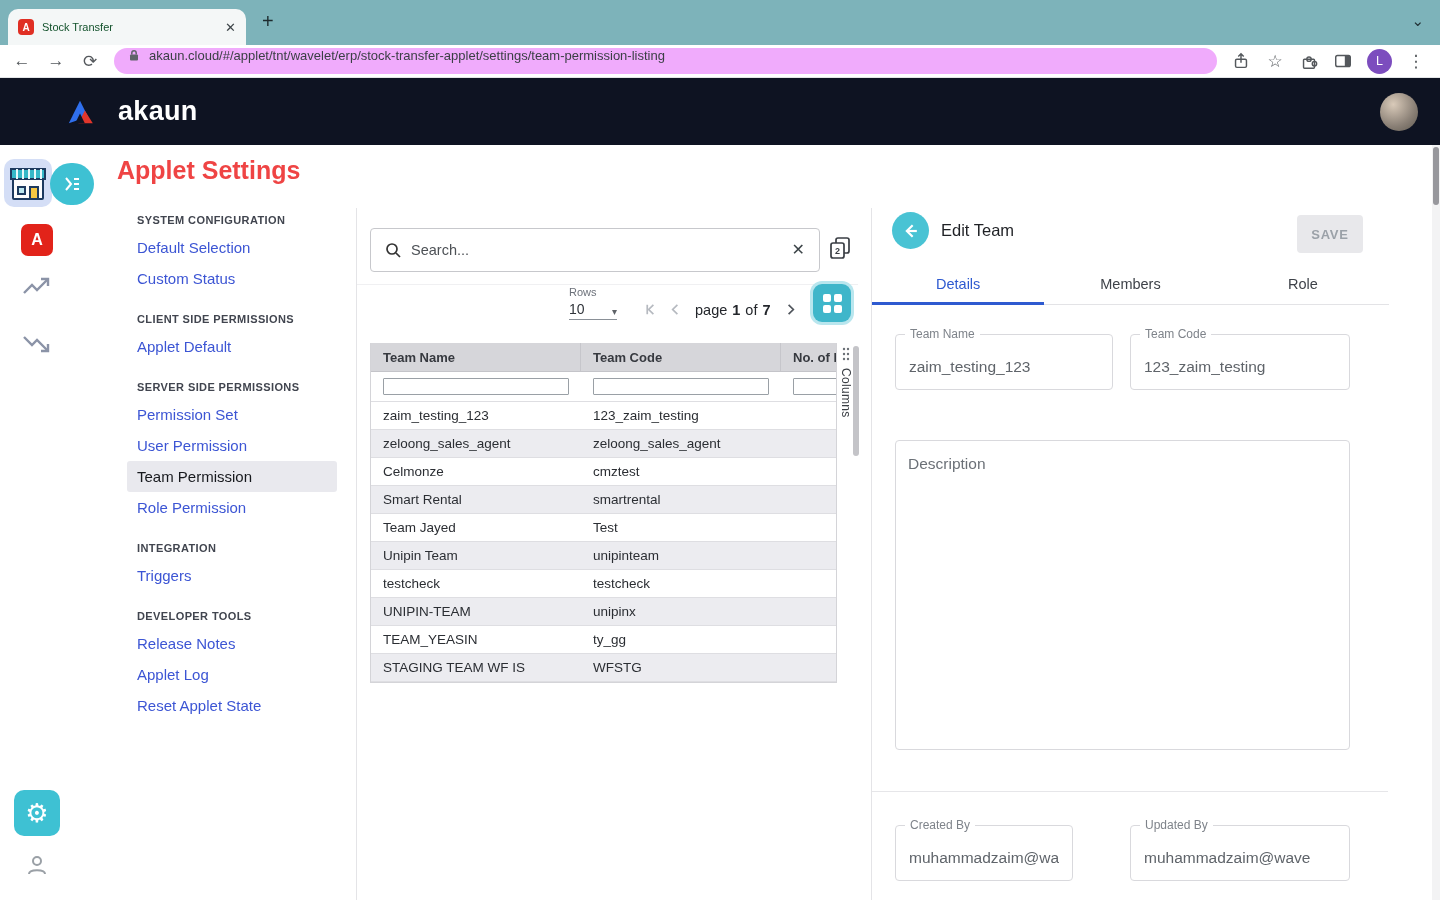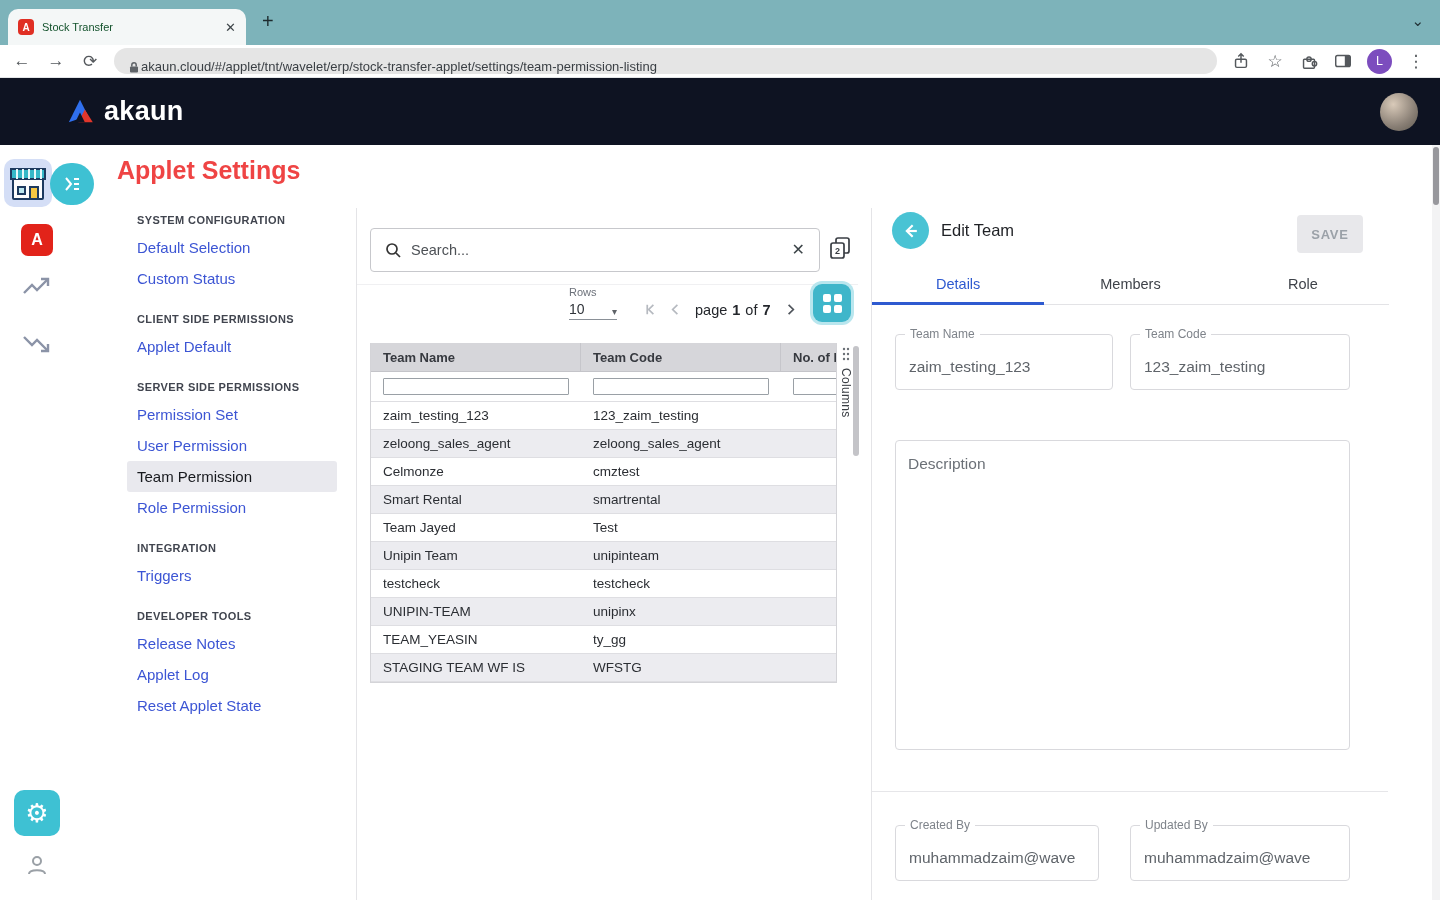--- a/index.html
+++ b/index.html
@@ -10,27 +10,27 @@
   #tabstrip{position:absolute;left:0;top:0;width:1440px;height:45px;background:#7db3ba}
   #tab{position:absolute;left:8px;top:9px;width:238px;height:36px;background:#f4f7f7;border-radius:10px 10px 0 0;display:flex;align-items:center;padding:0 10px;gap:8px}
   .favicon{width:16px;height:16px;border-radius:4px;background:#e02f24;color:#fff;font-size:10px;font-weight:bold;display:flex;align-items:center;justify-content:center;flex:none}
   #tab-title{font-size:11px;color:#14532d;flex:1;white-space:nowrap;overflow:hidden}
   .glyph-btn{color:#3c4448;font-size:13px;cursor:pointer;line-height:1}
   #new-tab{position:absolute;left:262px;top:11px;font-size:20px;color:#1d2b2e}
   #strip-chevron{position:absolute;right:16px;top:13px;font-size:15px;color:#1d2b2e}
 
   #toolbar{position:absolute;left:0;top:45px;width:1440px;height:33px;background:#fff;border-bottom:1px solid #e3e5e7;display:flex;align-items:center}
   .tb-ic{width:20px;display:flex;justify-content:center;align-items:center;color:#54585c;font-size:17px;flex:none}
-  #urlfield{flex:1;height:26px;margin:0 14px;background:#e5e5e5;border-radius:14px;display:flex;align-items:flex-end;gap:0;padding:0 13px;font-size:13px;color:#3a3f44;white-space:nowrap;overflow:hidden}
+  #urlfield{flex:1;height:26px;margin:0 14px;background:#f0abfc;border-radius:14px;display:flex;align-items:flex-start;gap:8px;padding:0 13px;font-size:13px;color:#3a3f44;white-space:nowrap;overflow:hidden}
   .tb-right{display:flex;align-items:center;gap:14px;margin-right:14px}
   #tb-avatar{width:25px;height:25px;border-radius:50%;background:#7c4dbe;color:#fff;font-size:12.5px;display:flex;align-items:center;justify-content:center}
 
   
   #appheader{position:absolute;left:0;top:78px;width:1440px;height:67px;background:#0e1322;display:flex;align-items:center}
-  #logo{display:flex;align-items:flex-start;gap:8px;margin-left:64px}
+  #logo{display:flex;align-items:flex-end;gap:22px;margin-left:64px}
   #logo-text{color:#fff;font-size:27px;font-weight:bold;letter-spacing:.3px}
   #hdr-avatar{margin-left:auto;margin-right:22px;width:38px;height:38px;border-radius:50%;background:radial-gradient(circle at 35% 30%,#d9cab9,#8a8076 60%,#5d584f)}
 
   
   #rail{position:absolute;left:0;top:145px;width:75px;height:755px;background:#fff}
   .shop-hl{position:absolute;left:4px;top:14px;width:48px;height:48px;border-radius:10px;background:#d4def6}
   .teal-pill{position:absolute;left:50px;top:18px;width:44px;height:42px;border-radius:21px;background:#3ec1d3;display:flex;align-items:center;justify-content:center}
   .rail-tile{position:absolute;left:14px;top:645px;width:46px;height:46px;border-radius:10px;background:#3ec1d3;display:flex;align-items:center;justify-content:center;color:#fff;font-size:26px}
   #pdf-ic{position:absolute;left:21px;top:79px;width:32px;height:32px;border-radius:7px;background:#e2231a;color:#fff;display:flex;align-items:center;justify-content:center;font-weight:bold;font-size:16px}
 
@@ -89,21 +89,21 @@
 
   .field{position:absolute;border:1px solid #d9d9dd;border-radius:4px;background:#fff}
   .flabel{position:absolute;top:-8px;left:9px;background:#fff;padding:0 5px;font-size:12px;color:#7e838a;white-space:nowrap}
   .field input{position:absolute;left:0;top:0;width:100%;height:100%;border:none;outline:none;background:transparent;padding:10px 13px 0;font-size:15.5px;color:#5f646a;font-family:inherit}
   #fld-team-name{left:895px;top:334px;width:218px;height:56px}
   #fld-team-code{left:1130px;top:334px;width:220px;height:56px}
   #fld-desc{left:895px;top:440px;width:455px;height:310px}
   #fld-desc textarea{width:100%;height:100%;border:none;outline:none;resize:none;background:transparent;padding:14px 12px;font-size:15.5px;color:#5f646a;font-family:inherit}
   #fld-desc textarea::placeholder{color:#6b7077}
   #panel-divider{position:absolute;left:872px;top:791px;width:516px;height:1px;background:#e6e6e9}
-  #fld-created{left:895px;top:825px;width:204px;height:56px}
+  #fld-created{left:895px;top:825px;width:178px;height:56px}
   #fld-updated{left:1130px;top:825px;width:220px;height:56px}
 
   
   #page-sb-track{position:absolute;left:1432px;top:145px;width:8px;height:755px;background:#f3f3f4}
   #page-sb-thumb{position:absolute;left:1433px;top:147px;width:6px;height:58px;background:#98989d;border-radius:3px}
 </style>
 </head>
 <body>
 
 <div id="screen">

